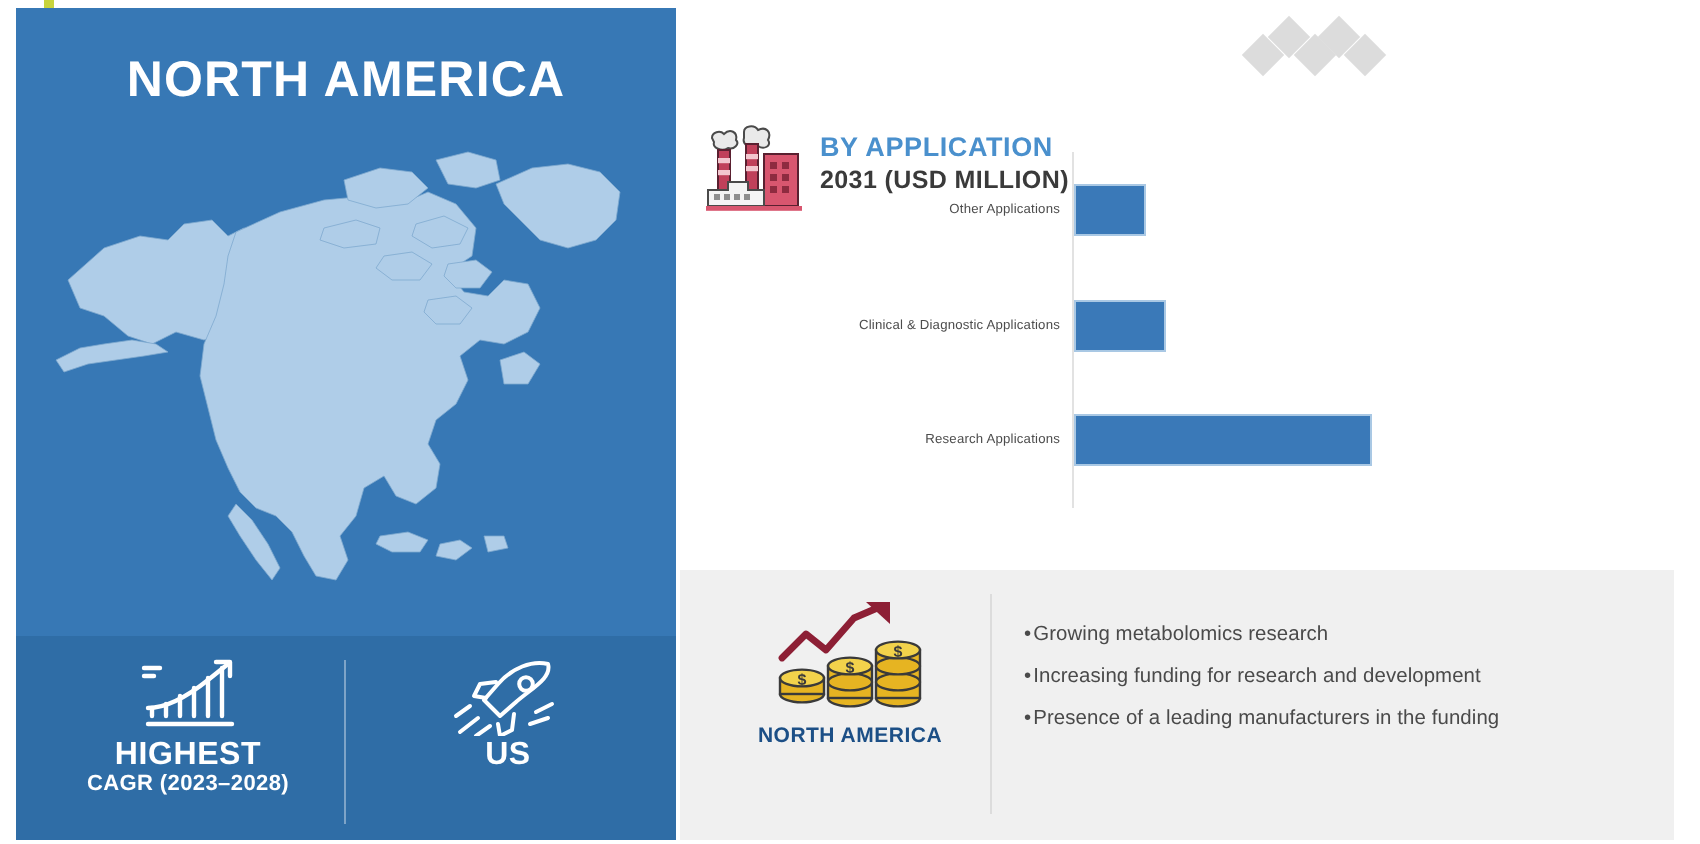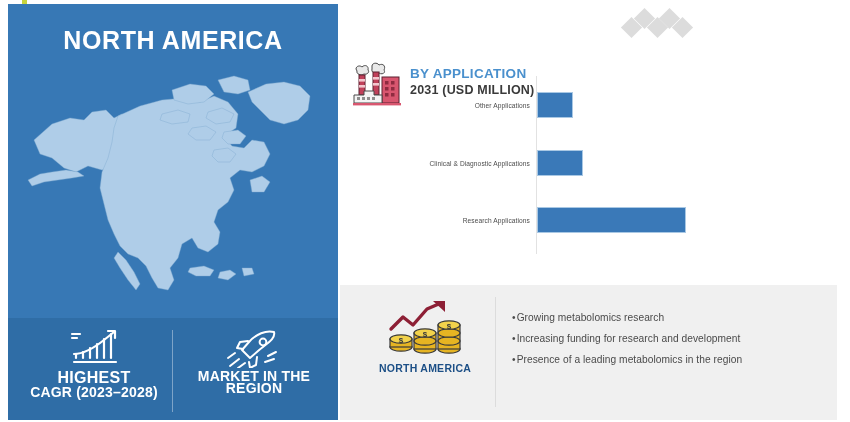--- a/index.html
+++ b/index.html
@@ -67,21 +67,21 @@
   }
   #stat-cagr { left: 6px; }
   #stat-us { left: 166px; }
   .stat-icon { height: 42px; display: block; margin: 0 auto 2px auto; }
   .stat-value {
     font-size: 16px; font-weight: bold;
     letter-spacing: 0.3px;
     line-height: 16px;
   }
   .stat-sub {
-    font-size: 14px; font-weight: bold;
+    font-size: 11px; font-weight: bold;
     letter-spacing: 0.2px;
     line-height: 12px;
   }
 
   
   #chart-header {
     position: absolute;
     left: 352px; top: 14px;
     width: 250px; height: 52px; margin-top: 45px;
   }
@@ -285,21 +285,21 @@
           <circle cx="39" cy="16" r="3.4"></circle>
           <path d="M24 15 L16 16 L13 22 L19 23"></path>
           <path d="M33 31 L32 39 L26 42 L25 36"></path>
           <path d="M15 33 L6 40"></path>
           <path d="M21 37 L14 42"></path>
           <path d="M11 27 L4 32"></path>
           <path d="M44 30 L52 26"></path>
           <path d="M41 36 L50 33"></path>
         </g>
       </svg>
-      <div class="stat-sub">MARKET IN THE REGION</div>
+      <div class="stat-value">US</div>
     </div>
   </div>
 
   <div id="chart-header">
     <svg id="factory-icon" viewBox="0 0 50 46">
 
       <g fill="#e9e9e9" stroke="#4a4a4a" stroke-width="1">
         <path d="M4 8 C4 5 8 4 10 6 C13 3 17 5 16 9 C18 11 15 14 12 13 C9 15 4 13 5 10 Z"></path>
         <path d="M20 5 C20 2 25 1 27 4 C31 2 34 5 32 9 C34 12 30 14 27 12 C23 14 19 11 20 8 Z"></path>
       </g>
@@ -406,18 +406,18 @@
     <div id="factors-vdivider"></div>
 
     <div id="factors-list">
       <div class="factor-item">
         <span class="factor-bullet">•</span><span>Growing metabolomics research</span>
       </div>
       <div class="factor-item">
         <span class="factor-bullet">•</span><span>Increasing funding for research and development</span>
       </div>
       <div class="factor-item">
-        <span class="factor-bullet">•</span><span>Presence of a leading metabolomics in the region</span>
+        <span class="factor-bullet">•</span><span>Presence of a leading manufacturers in the funding</span>
       </div>
     </div>
   </div>
 
 </div>
 
 </body></html>

